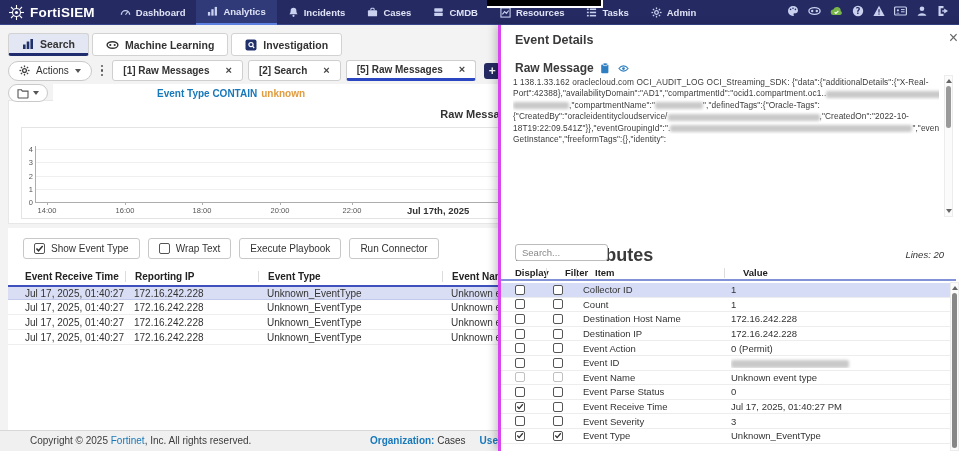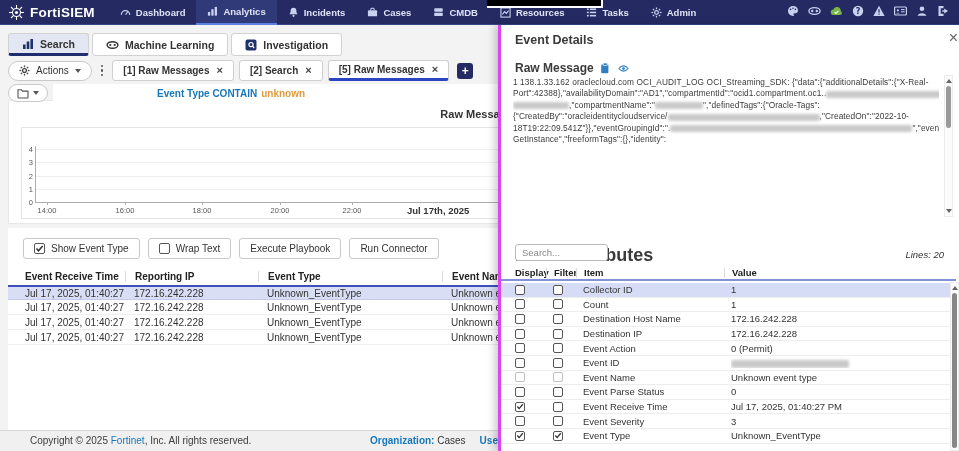--- a/index.html
+++ b/index.html
@@ -22,21 +22,21 @@
   
   .maintabs { position:absolute; top:33px; left:8px; display:flex; gap:3px; z-index:2; }
   .mtab { display:flex; align-items:center; gap:6px; height:23px; padding:0 13px; background:#fff; border:1px solid #d2d2d2; border-radius:3px; font-size:10.5px; font-weight:bold; color:#333; cursor:pointer; }
   .mtab.active { background:#e2e7f3; border-bottom:3px solid #1f2d6e; }
 
   
   .qbar { position:absolute; top:60px; left:8px; display:flex; align-items:center; gap:7px; z-index:2; }
   .actions-btn { display:flex; align-items:center; gap:6px; height:20px; padding:0 10px; background:#fff; border:1px solid #c9c9c9; border-radius:10px; font-size:10px; color:#333; cursor:pointer; }
   .kebab { display:flex; flex-direction:column; gap:2px; padding:0 2px; cursor:pointer; }
   .kebab i { width:2.5px; height:2.5px; background:#555; border-radius:50%; display:block; }
-  .qtab { display:flex; align-items:center; gap:7px; height:21px; padding:0 10px; background:#fff; border:1px solid #cfcfcf; border-radius:3px; font-size:10px; font-weight:bold; color:#333; cursor:pointer; }
+  .qtab { display:flex; align-items:center; gap:16px; height:21px; padding:0 10px; background:#fff; border:1px solid #cfcfcf; border-radius:3px; font-size:10px; font-weight:bold; color:#333; cursor:pointer; }
   .qtab.active { border-bottom:3px solid #2a46c0; }
   .qtab .x { font-size:11px; font-weight:bold; color:#444; cursor:pointer; line-height:1; }
   .addtab { width:16px; height:16px; background:#252a63; color:#fff; border-radius:3px; font-size:12px; font-weight:bold; display:flex; align-items:center; justify-content:center; cursor:pointer; margin-left:3px; }
 
   
   .filterbar { position:absolute; top:84px; left:8px; right:0; height:18px; display:flex; gap:5px; z-index:2; }
   .folder-btn { display:flex; align-items:center; gap:4px; height:18px; padding:0 8px; background:#fff; border:1px solid #c9c9c9; border-radius:9px; color:#555; cursor:pointer; }
   .filterfield { flex:1; background:#fff; display:flex; align-items:center; }
   .filtertext { margin-left:104px; font-size:10px; font-weight:bold; }
   .cond { color:#1878b9; }
@@ -93,21 +93,21 @@
   .tri-up { position:absolute; left:1px; width:0; height:0; border-left:3px solid transparent; border-right:3px solid transparent; border-bottom:4px solid #666; }
   .tri-down { position:absolute; left:1px; width:0; height:0; border-left:3px solid transparent; border-right:3px solid transparent; border-top:4px solid #666; }
   .thumb { position:absolute; left:1px; width:5px; background:#9a9a9a; border-radius:3px; }
   .attrlabel { position:absolute; left:14px; top:220px; font-size:18px; font-weight:bold; color:#3a3a3a; }
   .attrsearch { position:absolute; left:14px; top:219px; width:93px; height:17px; border:1px solid #bbb; border-radius:3px; font-size:9.5px; padding:0 6px; color:#333; font-family:"Liberation Sans",sans-serif; }
   .attrsearch::placeholder { color:#888; }
   .lineslabel { position:absolute; right:26px; top:224px; font-size:9.5px; font-style:italic; color:#333; }
   .agrid { display:grid; grid-template-columns:38px 30px 148px 1fr; align-items:center; padding-left:14px; }
   .ahead { position:absolute; left:0; right:14px; top:242px; height:14px; font-weight:bold; font-size:9.5px; color:#222; border-bottom:2px solid #8292d8; }
   .ahead > span { line-height:10px; }
-  .ahead .sep { border-left:1px solid #ddd; margin-left:-7px; padding-left:7px; }
+  .ahead .sep { border-left:1px solid #ddd; margin-left:-7px; padding-left:18px; }
   .attrrows { position:absolute; left:0; right:14px; top:258px; bottom:0; overflow:hidden; }
   .arow { height:14.6px; border-bottom:1px solid #ededed; font-size:9.5px; color:#333; cursor:pointer; }
   .arow.selected { background:#d6dcf6; }
   .arow span { white-space:nowrap; overflow:hidden; }
   .redact-val { display:inline-block; width:118px; height:8px; background:#c9c9c9; filter:blur(1.5px); border-radius:2px; vertical-align:middle; }
 </style>
 </head>
 <body>
 
 <div class="topnav">

